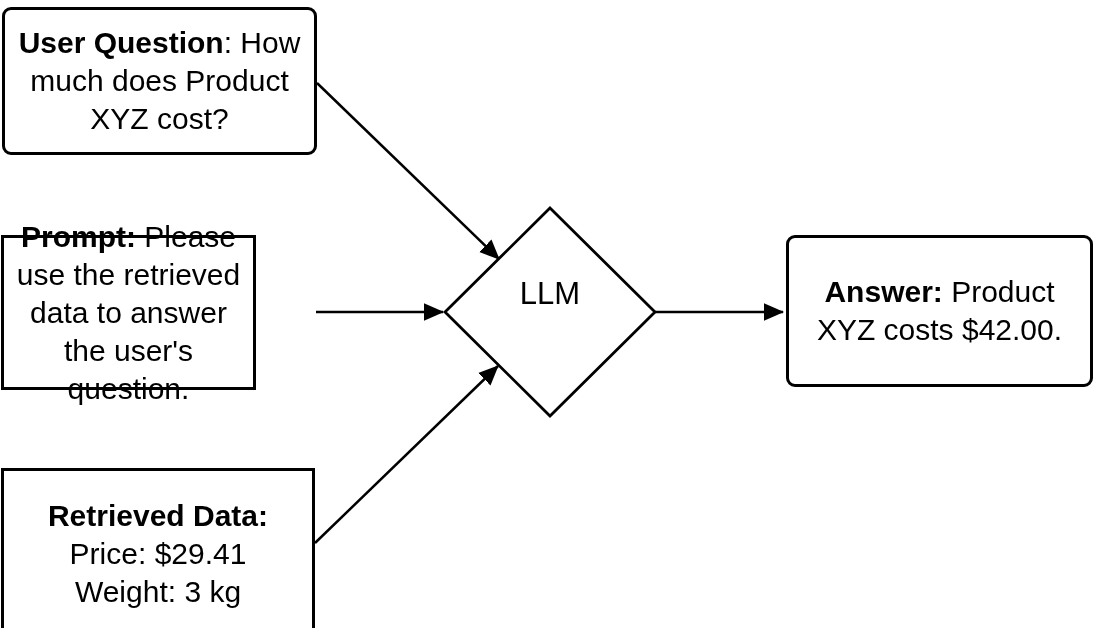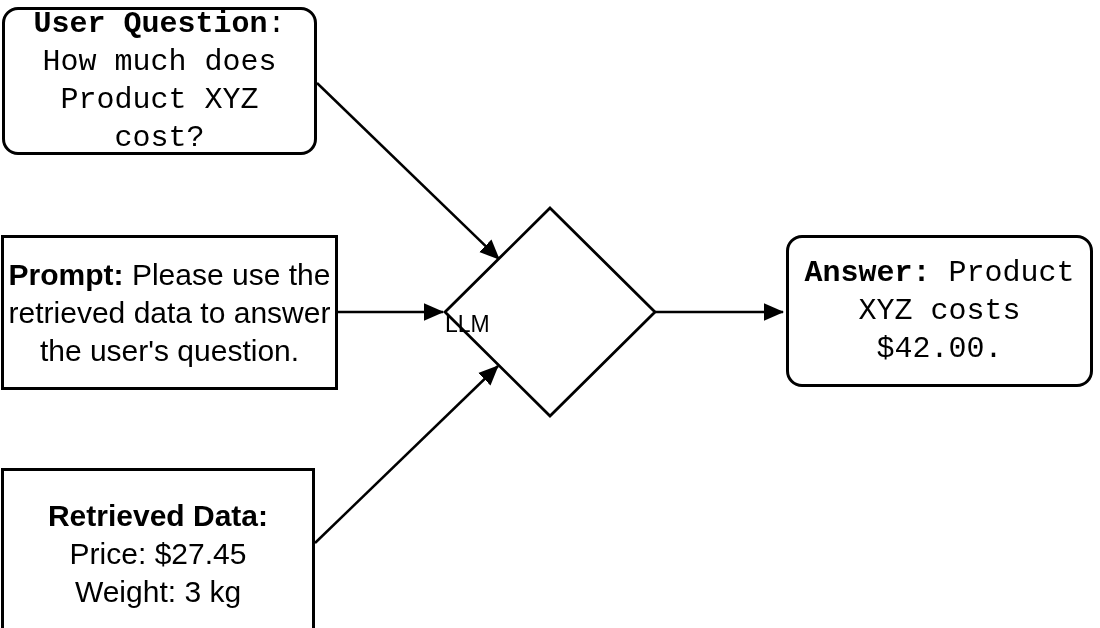--- a/index.html
+++ b/index.html
@@ -28,31 +28,31 @@
     background:var(--fill);
     border:3px solid var(--stroke);
     display:flex;
     flex-direction:column;
     justify-content:center;
     text-align:center;
     font-size:30px;
     line-height:38px;
   }
   .node b{font-weight:bold;}
-  .rounded{border-radius:16px;font-family:Liberation Mono, monospace;}
+  .rounded{border-radius:9px;}
   .node-user-question{left:2px;top:7px;width:315px;height:148px;padding:0 4px;}
-  .node-prompt{left:1px;top:235px;width:337px;height:155px;padding:12px 2px;}
+  .node-prompt{left:1px;top:235px;width:255px;height:155px;padding:12px 2px;}
   .node-retrieved{left:1px;top:468px;width:314px;height:171px;padding:0 2px;}
   .node-answer{left:786px;top:235px;width:307px;height:152px;padding:0 10px;}
   .llm-label{
     position:absolute;
-    left:445px;top:305px;
+    left:445px;top:275px;
     width:210px;
-    text-align:left;
-    font-size:23px;
+    text-align:center;
+    font-size:31px;
     line-height:38px;
   }
 </style>
 </head>
 <body>
 
 <div class="canvas">
 
   <svg class="layer" width="1100" height="628" viewBox="0 0 1100 628" xmlns="http://www.w3.org/2000/svg">
     <defs>
@@ -75,21 +75,21 @@
   <div class="node rounded node-user-question">
     <div><b>User Question</b><span>: How much does Product XYZ cost?</span></div>
   </div>
 
   <div class="node node-prompt">
     <div><b>Prompt:</b><span> Please use the retrieved data to answer the user's question.</span></div>
   </div>
 
   <div class="node node-retrieved">
     <div><b>Retrieved Data:</b></div>
-    <div>Price: $27.45</div>
+    <div>Price: $29.41</div>
     <div>Weight: 3 kg</div>
   </div>
 
   <div class="llm-label">LLM</div>
 
   <div class="node rounded node-answer">
     <div><b>Answer:</b><span> Product XYZ costs $42.00.</span></div>
   </div>
 
 </div>

